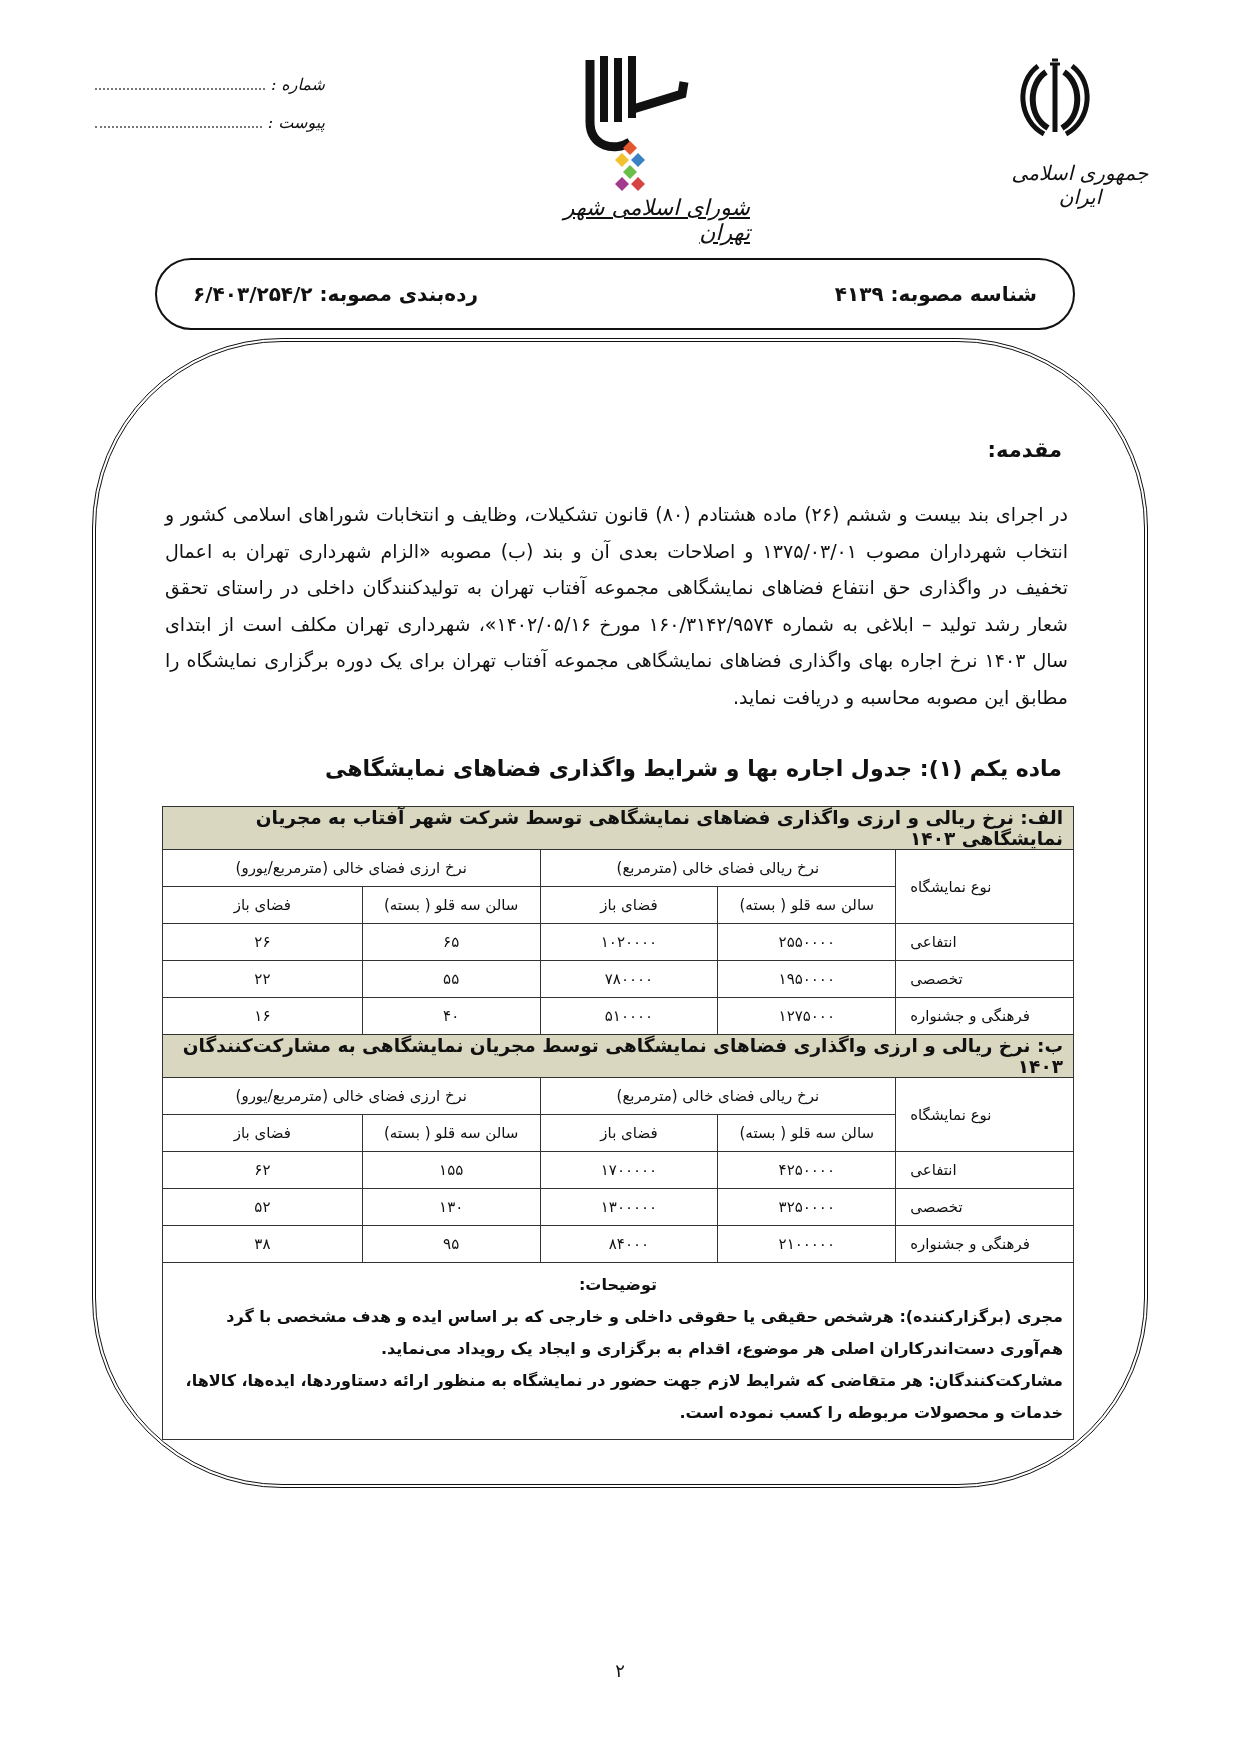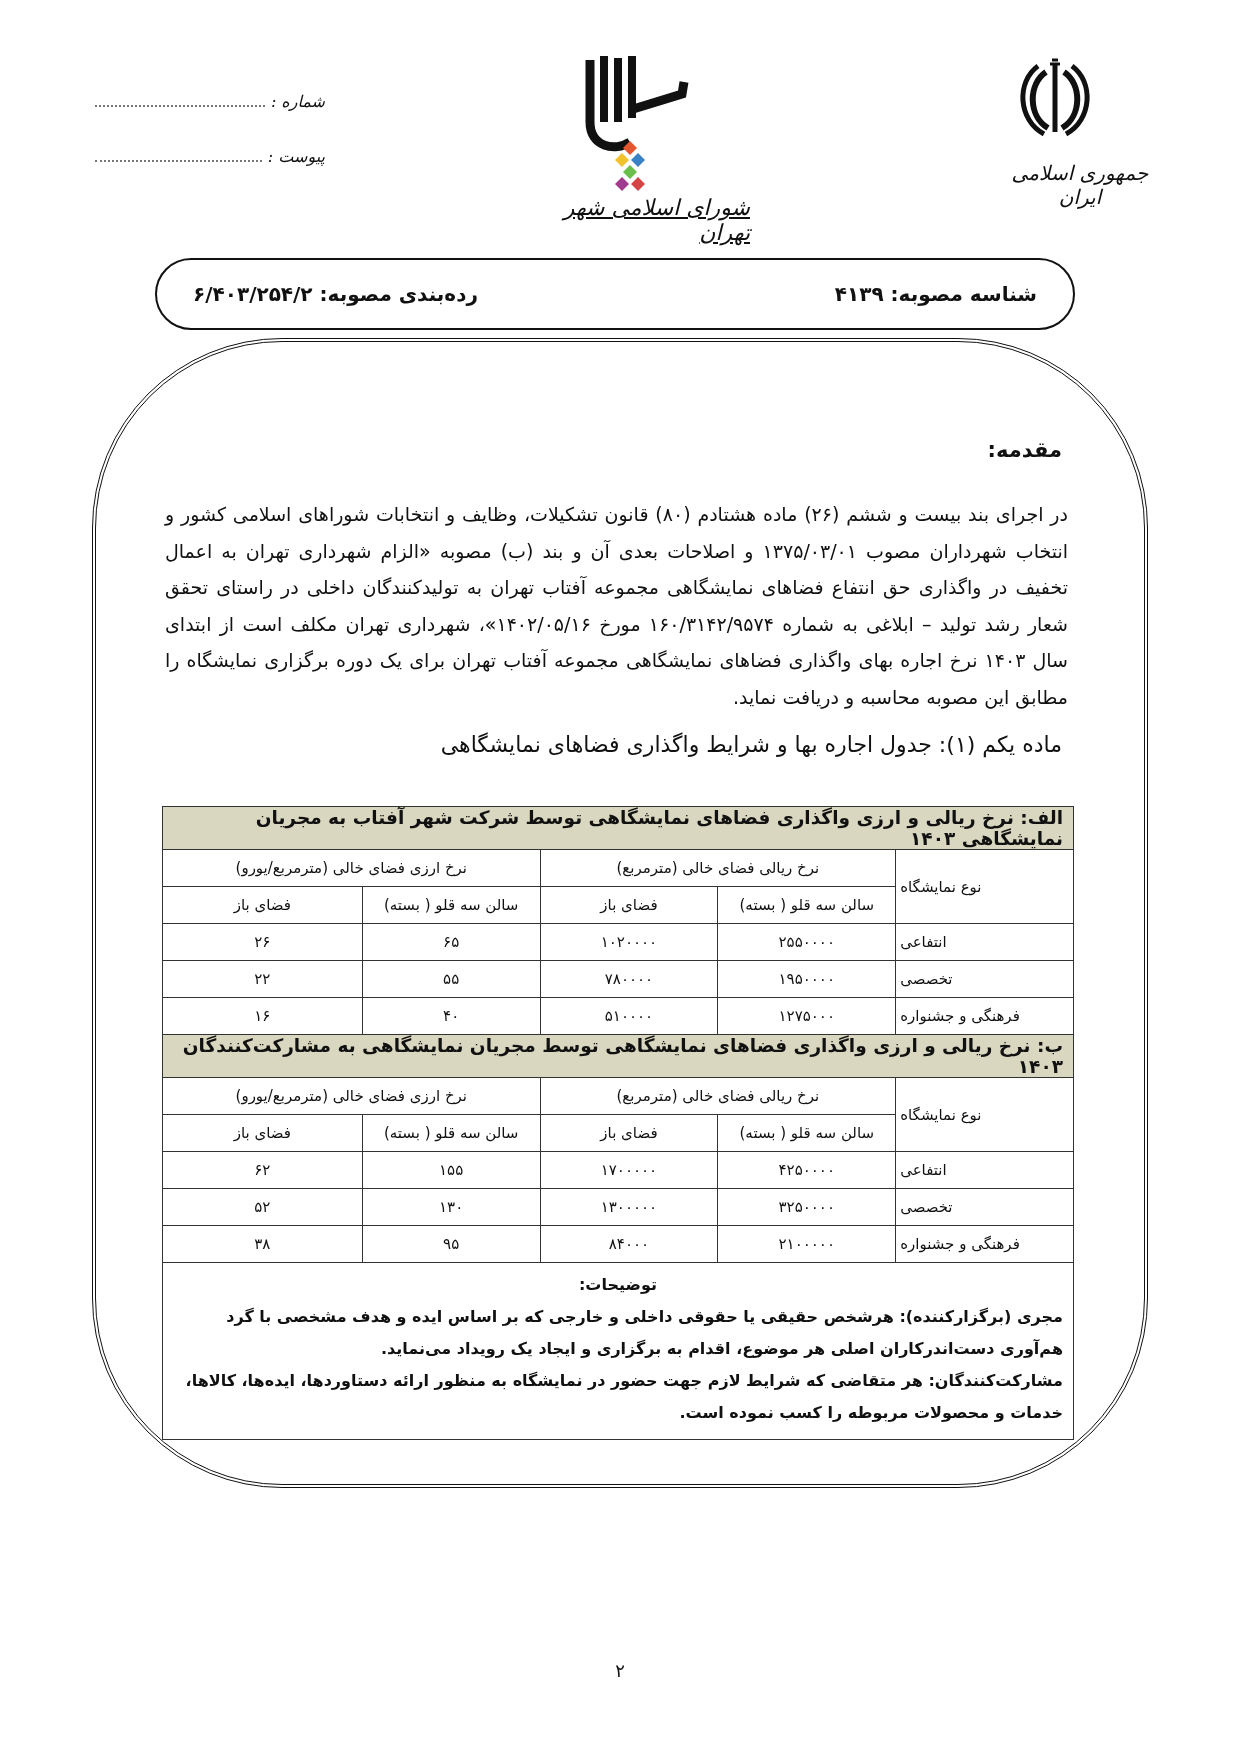--- a/index.html
+++ b/index.html
@@ -9,44 +9,44 @@
 
   
   .emblem { left: 1010px; top: 58px; width: 90px; height: 80px; }
   .emblem-caption { left: 990px; top: 150px; width: 180px; text-align: center;
         font-family: "DejaVu Serif", serif; font-size: 20px; font-style: italic; margin-top: 11px; }
   .council-logo { left: 560px; top: 52px; width: 140px; height: 160px; }
   .council-caption { left: 510px; top: 195px; width: 240px; text-align: right;
         font-family: "DejaVu Serif", serif; font-size: 22px; font-style: italic; text-decoration: underline; }
   .meta-fields { left: 95px; top: 75px; width: 230px; }
   .meta-row { display: flex; align-items: baseline; gap: 6px; height: 38px;
-        font-family: "DejaVu Serif", serif; font-size: 16px; font-style: italic; margin-top: 17px; }
+        font-family: "DejaVu Serif", serif; font-size: 16px; font-style: italic; }
   .meta-row .dots { flex: 1; border-bottom: 2px dotted #777; height: 10px; direction: ltr; }
 
   
   .id-box { left: 155px; top: 258px; width: 920px; height: 72px;
         border: 2.5px solid #111; border-radius: 42px; box-sizing: border-box;
         display: flex; justify-content: space-between; align-items: center;
         padding: 0 36px; font-weight: bold; font-size: 20px; }
 
   
   .frame { left: 92px; top: 338px; width: 1056px; height: 1150px; box-sizing: border-box;
         border: 4px double #111; border-radius: 190px; }
 
   .intro-title { right: 178px; top: 438px; font-weight: bold; font-size: 21px; }
   .intro-body { left: 165px; right: 172px; top: 496px; font-weight: normal; font-size: 19px;
         line-height: 36.5px; text-align: justify; text-align-last: right; }
 
-  .article-title { right: 178px; top: 732px; font-weight: normal; font-size: 22px; }
+  .article-title { right: 178px; top: 756px; font-weight: bold; font-size: 22px; }
 
   
   .rates { left: 162px; top: 806px; width: 912px; border-collapse: collapse;
         font-size: 15px; }
   .rates td, .rates th { border: 1.5px solid #333; text-align: center; height: 36px;
-        padding: 0 4px; font-weight: normal; }
+        padding: 0 14px; font-weight: normal; }
   .rates .sec-head td { background: #d9d7bf; font-weight: bold; font-size: 18.5px;
         text-align: right; padding-right: 10px; height: 36px; }
   .rates .type-cell { text-align: left; padding-right: 14px; }
   .rates .notes td { text-align: right; padding: 6px 10px 10px; font-weight: bold;
         font-size: 16px; line-height: 32px; height: auto; }
   .notes-title { display: block; text-align: center; }
 
   .page-number { left: 610px; top: 1660px; width: 20px; text-align: center; font-size: 18px; }
 </style>
 </head>

